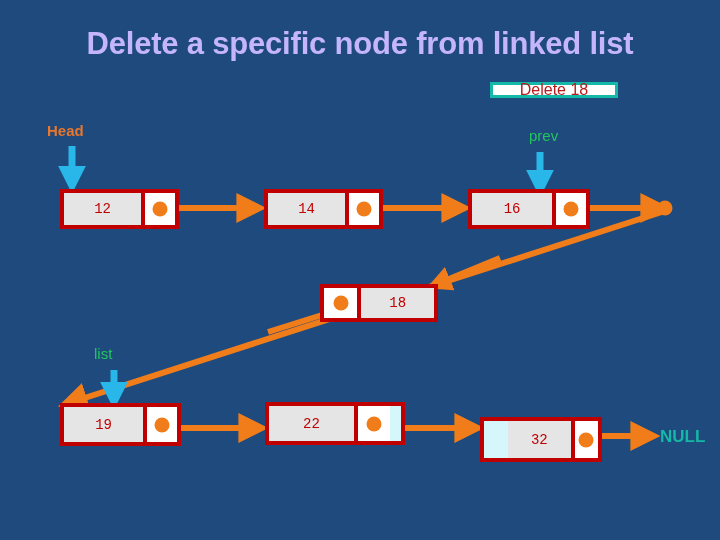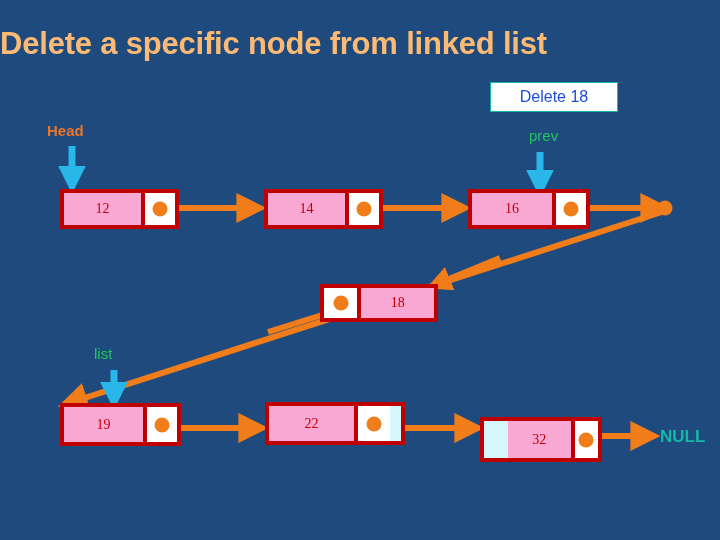--- a/index.html
+++ b/index.html
@@ -15,42 +15,43 @@
     overflow: hidden;
     font-family: "Liberation Sans", sans-serif;
   }
 
   
   #title {
     position: absolute;
     left: 0;
     top: 26px;
     width: 720px;
-    color: #fdba74;
+    text-align: center;
+    color: #c4b5fd;
     font-size: 31px;
     font-weight: bold;
     letter-spacing: -0.2px;
     font-family: "Liberation Sans", sans-serif;
     white-space: nowrap;
   }
 
   
   #delete-box {
     position: absolute;
     left: 490px;
     top: 82px;
     width: 128px;
-    height: 30px;
+    height: 16px;
     background: #ffffff;
-    border: 1px solid #14b8a6;
+    border: 3px solid #14b8a6;
     box-sizing: border-box;
     display: flex;
     align-items: center;
     justify-content: center;
-    color: #1d4ed8;
+    color: #b91c1c;
     font-size: 16px;
     font-family: "Liberation Sans", sans-serif;
   }
 
   
   .ptr-label {
     position: absolute;
     font-size: 15px;
     font-family: "Liberation Sans", sans-serif;
     white-space: nowrap;
@@ -63,24 +64,24 @@
     position: absolute;
     display: flex;
     border: 4px solid #c00000;
     box-sizing: border-box;
     background: #d5f6fb;
   }
   .cell-data {
     display: flex;
     align-items: center;
     justify-content: center;
-    background: #f9a8d4;
+    background: #e5e5e5;
     color: #c00000;
     font-size: 14px;
-    font-family: Liberation Serif, serif;
+    font-family: Liberation Mono, monospace;
   }
   .cell-ptr {
     background: #ffffff;
     border-left: 4px solid #c00000;
     box-sizing: border-box;
     position: relative;
   }
   .cell-ptr.on-left {
     border-left: none;
     border-right: 4px solid #c00000;

